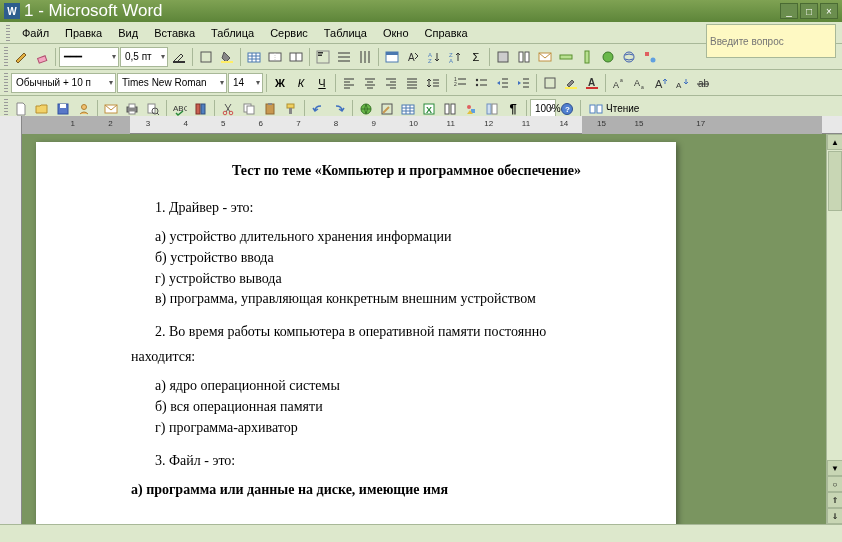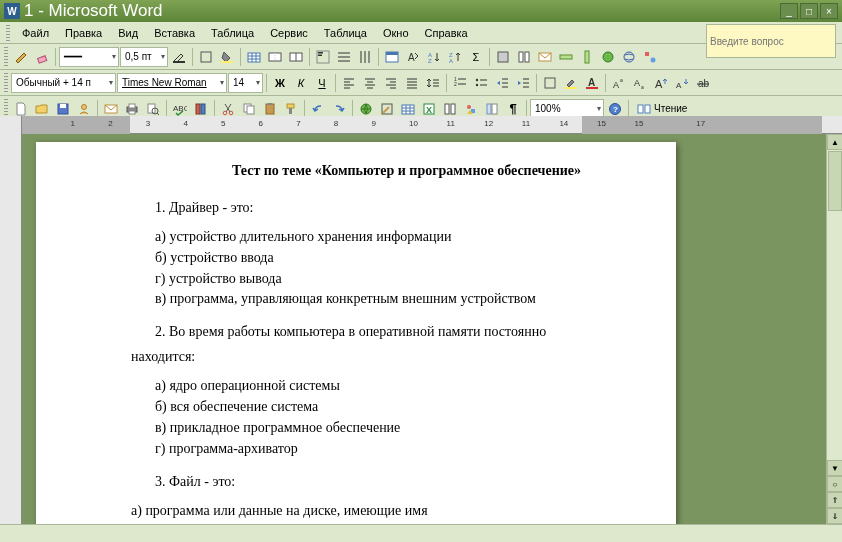--- a/index.html
+++ b/index.html
@@ -18,37 +18,37 @@
     .menubar .qbox input { width:130px; height:16px; font-size:10px; padding:16px 3px; border:1px solid #A8B898; background:#fef9c3; color:#888;}
     
     .toolbar { min-height:26px; background:#DDE8CC; display:flex; align-items:center; padding:1px 4px; border-bottom:1px solid #A8B898; flex-wrap:wrap; gap:1px;}
     .tgrip { width:4px; height:20px; background:repeating-linear-gradient(to bottom,#999 0,#999 1px,transparent 1px,transparent 3px); margin-right:2px;}
     .tbtn { width:20px; height:20px; display:flex; align-items:center; justify-content:center; cursor:pointer; border:1px solid transparent; font-size:11px;}
     .tbtn svg { width:14px; height:14px; }
     .tsep { width:1px; height:18px; background:#A8B898; margin:0 2px;}
     .tsel { height:20px; border:1px solid #A8B898; background:#fff; font-size:10px; padding:0 14px 0 4px; display:flex; align-items:center; cursor:pointer; position:relative; white-space:nowrap;}
     .tsel::after { content:"▾"; position:absolute; right:2px; font-size:8px; color:#555;}
     .tsel.style-sel { width:105px; }
-    .tsel.font-sel { width:110px;text-decoration:underline; }
+    .tsel.font-sel { width:110px; }
     .tsel.size-sel { width:35px; }
-    .tsel.zoom-sel { width:74px; }
+    .tsel.zoom-sel { width:26px; }
     .tbtnt { height:20px; border:1px solid transparent; padding:0 4px; display:flex; align-items:center; font-size:10px; cursor:pointer; gap:3px;}
     
     .workspace { position:absolute; top:116px; left:0; right:0; bottom:18px; background:#7A9560; display:flex; }
     .ruler-v { width:22px; background:#E8E8E8; border-right:1px solid #888; }
     .doc-area { flex:1; overflow:hidden; position:relative;}
     .ruler-h { height:18px; background:#E8E8E8; border-bottom:1px solid #888; position:relative; font-size:8px; color:#333;}
     .ruler-h .rnum { position:absolute; top:3px;}
     .ruler-h .margin-block { position:absolute; top:0; height:18px; background:#B0B0B0;}
     .page-scroll { position:absolute; top:18px; left:0; right:16px; bottom:0; overflow:auto; background:#7A9560;}
     .page { width:640px; min-height:800px; background:#fff; margin:8px auto 8px 14px; box-shadow:2px 2px 6px rgba(0,0,0,0.4); padding:2px 95px 40px 95px; font-family:'Times New Roman', serif; font-size:14px; color:#000; line-height:1.35;}
     .page .ptitle { text-align:right; font-weight:bold; margin:18px 0 18px 0; font-size:14px;}
     .page .qnum { margin:14px 0 10px 24px;}
     .page .opt { margin:2px 0 2px 24px;}
-    .page .opt2 { margin:8px 0 2px 0;}
+    .page .opt2 { margin:8px 0 2px 0;font-weight:bold;}
     .page .qnum2 { margin:14px 0 6px 24px;}
     .page .qcont { margin:0 0 10px 0;}
     
     .scroll-v { width:16px; position:absolute; top:18px; right:0; bottom:0; background:#DDE8CC; border-left:1px solid #A8B898;}
     .scroll-v .sbtn { width:16px; height:16px; background:#C8D6B4; border:1px solid #A8B898; display:flex; align-items:center; justify-content:center; font-size:8px; cursor:pointer;}
     .scroll-v .sthumb { width:14px; height:60px; margin:1px; background:#C8D6B4; border:1px solid #A8B898; cursor:pointer;}
     
     .statusbar { position:absolute; bottom:0; left:0; right:0; height:18px; background:#DDE8CC; border-top:1px solid #A8B898;}
   </style>
 </head>
@@ -228,21 +228,21 @@
       <svg viewBox="0 0 14 14">
         <rect x="2" y="2" width="4" height="4" fill="#E06060"></rect>
         <circle cx="10" cy="10" r="2.5" fill="#60A0E0"></circle>
       </svg>
     </div>
 </div>
 
 <div class="toolbar">
   <div class="tgrip"></div>
   <div class="tsel style-sel">
-      <span>Обычный + 14 п</span>
+      <span>Обычный + 10 п</span>
     </div>
   <div class="tsel font-sel">
       <span>Times New Roman</span>
     </div>
   <div class="tsel size-sel">
       <span>14</span>
     </div>
   <div class="tsep"></div>
   <div class="tbtn" style="font-weight:bold">Ж</div>
   <div class="tbtn" style="font-style:italic">К</div>
@@ -563,22 +563,21 @@
       <div class="page">
         <div class="ptitle">Тест по теме «Компьютер и программное обеспечение»</div>
         <div class="qnum">1. Драйвер - это:</div>
         <div class="opt">а) устройство длительного хранения информации</div>
         <div class="opt">б) устройство ввода</div>
         <div class="opt">г) устройство вывода</div>
         <div class="opt">в) программа, управляющая конкретным внешним устройством</div>
         <div class="qnum2">2. Во время работы компьютера в оперативной памяти постоянно</div>
         <div class="qcont">находится:</div>
         <div class="opt">а) ядро операционной системы</div>
-        <div class="opt">б) вся обеспечение система</div>
-        <div class="opt">в) прикладное программное обеспечение</div>
+        <div class="opt">б) вся операционная памяти</div>
         <div class="opt">г) программа-архиватор</div>
         <div class="qnum">3. Файл - это:</div>
         <div class="opt2">а) программа или данные на диске, имеющие имя</div>
       </div>
     </div>
     <div class="scroll-v">
       <div class="sbtn">▲</div>
       <div class="sthumb"></div>
       <div style="flex:1"></div>
       <div class="sbtn" style="position:absolute;bottom:48px">▼</div>

